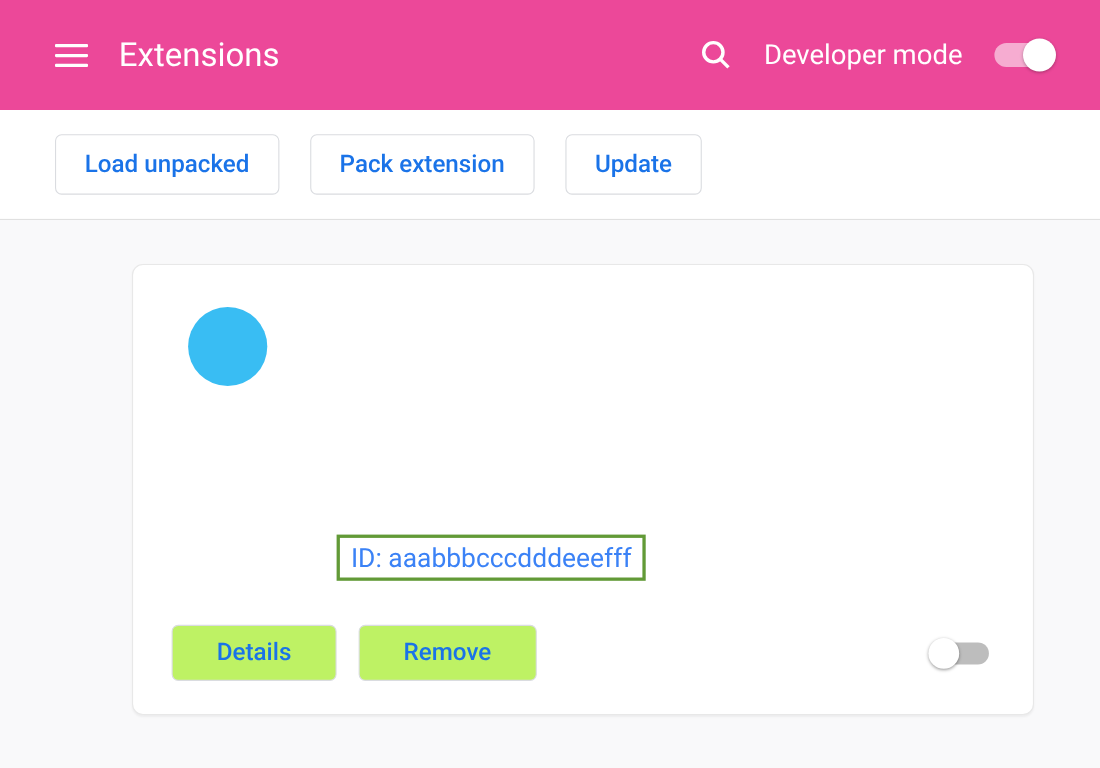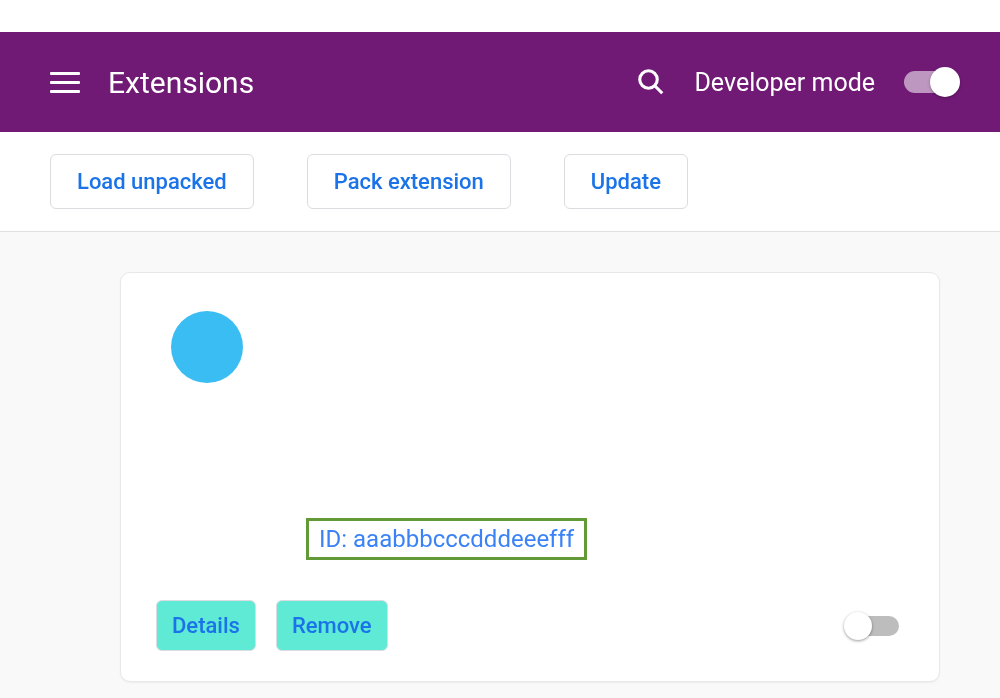--- a/index.html
+++ b/index.html
@@ -8,27 +8,26 @@
       box-sizing: border-box;
       font-family: 'Roboto', 'Segoe UI', Arial, sans-serif;
     }
     body {
       width: 1000px;
       height: 698px;
       background: #fff;
       overflow: hidden;
     }
     .header {
-      background: #701a75;
+      background: #ec4899;
       height: 100px;
       display: flex;
       align-items: center;
       padding: 0 40px 0 50px;
       color: #fff;
-      margin-top: 32px;
     }
     .menu-icon {
       display: flex;
       flex-direction: column;
       justify-content: space-between;
       width: 30px;
       height: 21px;
       cursor: pointer;
     }
     .menu-icon span {
@@ -79,21 +78,21 @@
       background: #fff;
       border-radius: 50%;
       top: 0;
       right: 0;
       box-shadow: 0 1px 3px rgba(0,0,0,0.3);
     }
     .toolbar {
       background: #fff;
       padding: 22px 50px;
       display: flex;
-      gap: 53px;
+      gap: 28px;
       border-bottom: 1px solid #e0e0e0;
     }
     .toolbar-btn {
       background: #fff;
       border: 1px solid #DADCE0;
       border-radius: 6px;
       padding: 14px 26px;
       font-size: 22px;
       font-weight: 500;
       color: #1A73E8;
@@ -160,24 +159,24 @@
       padding: 4px 10px;
       font-size: 24px;
       color: #3b82f6;
     }
     .card-bottom {
       display: flex;
       align-items: center;
       margin-top: 40px;
     }
     .card-btn {
-      background: #5eead4;
+      background: #bef264;
       border: 1px solid #DADCE0;
       border-radius: 6px;
-      padding: 12px 15px;
+      padding: 12px 40px;
       font-size: 22px;
       font-weight: 500;
       color: #1A73E8;
       cursor: pointer;
       margin-right: 20px;
     }
     .card-spacer {
       flex: 1;
     }
     .small-toggle {

